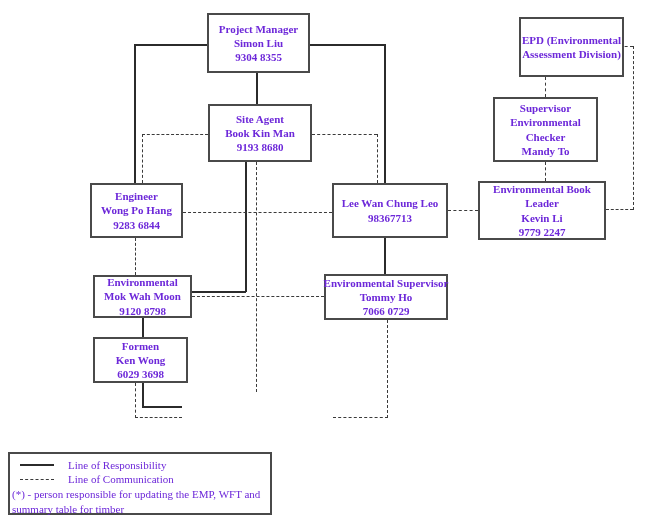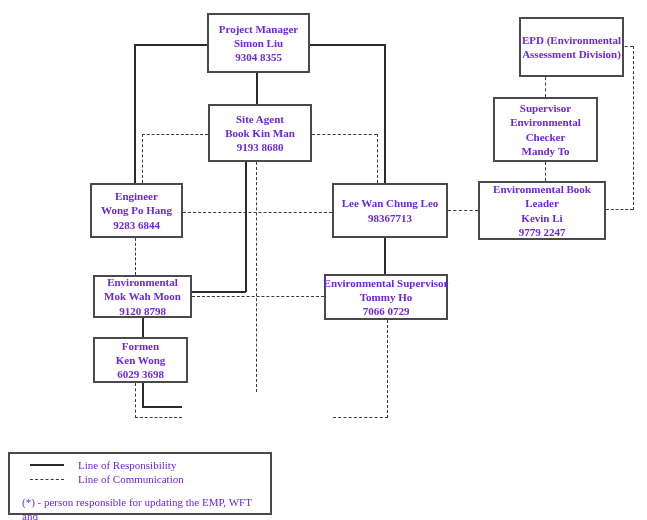--- a/index.html
+++ b/index.html
@@ -16,27 +16,27 @@
   }
   .node span{white-space:nowrap;display:block;}
   .ls,.ld{position:absolute;z-index:1;}
   .ls.h{height:0;border-top:2px solid #2b2b2b;}
   .ls.v{width:0;border-left:2px solid #2b2b2b;}
   .ld.h{height:0;border-top:1.5px dashed #3a3a3a;}
   .ld.v{width:0;border-left:1.5px dashed #3a3a3a;}
   #legend{
     position:absolute;left:8px;top:452px;width:264px;height:63px;
     box-sizing:border-box;border:2px solid #4a4a4a;background:#fff;
-    font-size:11px;line-height:1.3;padding:4px 6px 2px 12px;z-index:3;
+    font-size:11px;line-height:1.3;padding:4px 6px 2px 2px;z-index:3;
   }
   .legend-row{display:flex;align-items:center;height:14px;}
   .legend-swatch{width:34px;margin:0 14px 0 8px;}
   .legend-swatch.solid{border-top:2px solid #2b2b2b;}
   .legend-swatch.dashed{border-top:1.5px dashed #3a3a3a;}
-  .legend-note{margin-top:9px;}
+  .legend-note{margin-top:1px;}
 </style>
 </head>
 <body>
 
 <div id="stage">
 
   <div class="ls v" style="left:256px;top:73px;height:31px"></div>
   <div class="ls h" style="left:134px;top:44px;width:73px"></div>
   <div class="ls v" style="left:134px;top:44px;height:139px"></div>
   <div class="ls h" style="left:310px;top:44px;width:76px"></div>

